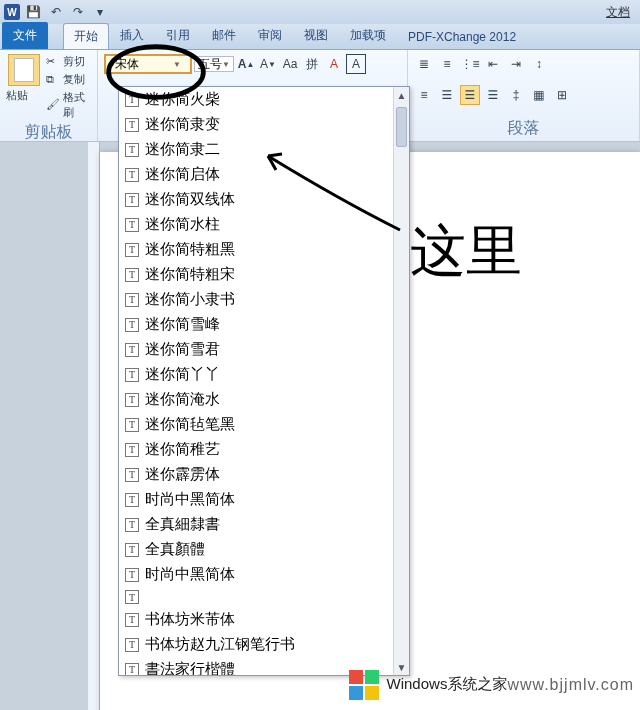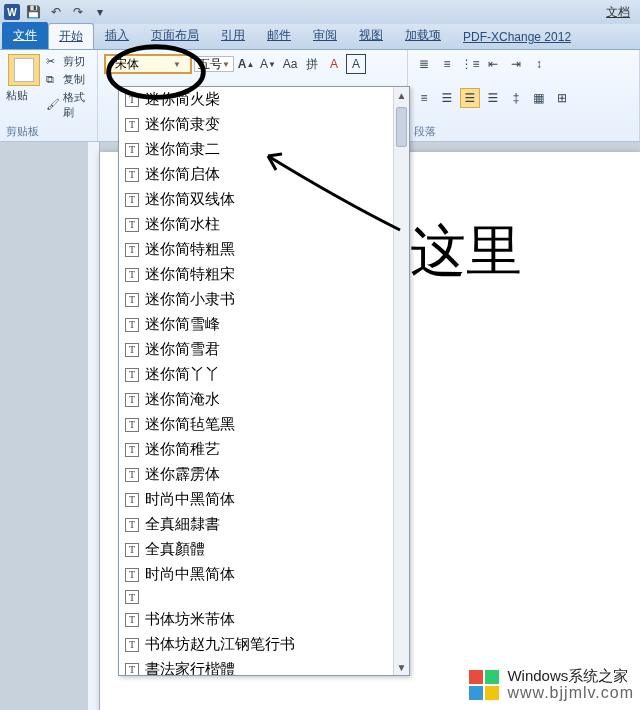--- a/index.html
+++ b/index.html
@@ -7,28 +7,28 @@
 
 
 .titlebar { height:24px; background:linear-gradient(#d8e4f2,#c5d6eb); display:flex; align-items:center; padding:0 4px; }
 .titlebar .w-icon { width:16px; height:16px; background:#2b579a; color:#fff; font-size:10px; font-weight:bold; display:flex; align-items:center; justify-content:center; border-radius:2px; margin-right:4px; }
 .titlebar .qat { display:flex; gap:2px; align-items:center; }
 .titlebar .qat .qbtn { width:20px; height:20px; display:flex; align-items:center; justify-content:center; font-size:12px; color:#345; cursor:pointer; }
 .titlebar .doc-title { margin-left:auto; margin-right:6px; font-size:12px; color:#333;text-decoration:underline; }
 
 
 .tabs { height:26px; background:linear-gradient(#d8e4f2,#c2d5ea); display:flex; align-items:flex-end; border-bottom:1px solid #8aa8c8; }
-.tab { padding:4px 10px; font-size:12px; color:#2a4a7a; cursor:pointer; border:1px solid transparent;text-decoration:underline; }
+.tab { padding:4px 10px; font-size:12px; color:#2a4a7a; cursor:pointer; border:1px solid transparent; }
 .tab.file { background:#1f6fc1; color:#fff; border-radius:2px 2px 0 0; margin-left:2px; }
-.tab.active { background:#f4f8fd; border:1px solid #8aa8c8; border-bottom:none; border-radius:3px 3px 0 0; }
+.tab.active { background:#f4f8fd; border:1px solid #8aa8c8; border-bottom:none; border-radius:3px 3px 0 0;margin-left:15px; }
 
 
 .ribbon { height:92px; background:linear-gradient(#f5faff,#e6effb); border-bottom:1px solid #b0c4de; display:flex; }
 .rgroup { border-right:1px solid #c8d6ea; padding:4px 6px 2px 6px; display:flex; flex-direction:column; justify-content:space-between; }
-.rgroup-label { font-size:11px; color:#5a7aa0; text-align:left; margin-top:2px; }
+.rgroup-label { font-size:16px; color:#5a7aa0; text-align:center; margin-top:2px; }
 .clipboard { width:98px; }
 .clipboard .paste { width:40px; font-size:11px; color:#345; }
 .clipboard .paste .icon { width:32px; height:32px; background:#f9d98a; border:1px solid #d1a94f; margin:0 auto 2px; position:relative; }
 .clipboard .paste .icon:after { content:""; position:absolute; inset:3px 5px 3px 5px; background:#fff; border:1px solid #bbb; }
 .clipboard .side { display:flex; flex-direction:column; gap:3px; font-size:11px; color:#345; }
 .clipboard .side div { display:flex; align-items:center; gap:3px; cursor:pointer; }
 .clipboard-row { display:flex; gap:4px; }
 .mini-icon { width:14px; height:14px; display:inline-block; }
 
 .fontgroup { flex:0 0 auto; width:310px; }
@@ -58,21 +58,21 @@
 .scrollbar .arrow { position:absolute; left:0; right:0; height:16px; display:flex; align-items:center; justify-content:center; font-size:10px; color:#556; }
 .scrollbar .arrow.up { top:0; } .scrollbar .arrow.down { bottom:0; }
 
 
 .annot { position:absolute; inset:0; pointer-events:none; z-index:100; }
 
 
 .watermark { position:absolute; right:6px; bottom:8px; display:flex; align-items:center; gap:6px; font-size:12px; z-index:200; }
 .watermark .logo { width:34px; height:34px; position:relative; }
 .watermark .logo .sq { position:absolute; width:14px; height:14px; }
-.watermark .txt { display:flex; flex-direction:column; line-height:1.1; }
+.watermark .txt { display:flex; line-height:1.1; }
 .watermark .txt .t1 { font-size:15px; color:#222; }
 .watermark .txt .t2 { font-size:16px; color:#666; letter-spacing:1px; }
 
 .chevron { font-size:8px; color:#666; }
 </style>
 </head>
 <body>
 
 <div class="titlebar">
   <div class="w-icon">W</div>
@@ -82,21 +82,20 @@
     <div class="qbtn">↷</div>
     <div class="qbtn">▾</div>
   </div>
   <div class="doc-title">文档</div>
 </div>
 
 <div class="tabs">
   <div class="tab file">文件</div>
   <div class="tab active">开始</div>
   <div class="tab">插入</div>
-  <div class="tab">页面布局</div>
   <div class="tab">引用</div>
   <div class="tab">邮件</div>
   <div class="tab">审阅</div>
   <div class="tab">视图</div>
   <div class="tab">加载项</div>
   <div class="tab">PDF-XChange 2012</div>
 </div>
 
 <div class="ribbon">
   <div class="rgroup clipboard">

